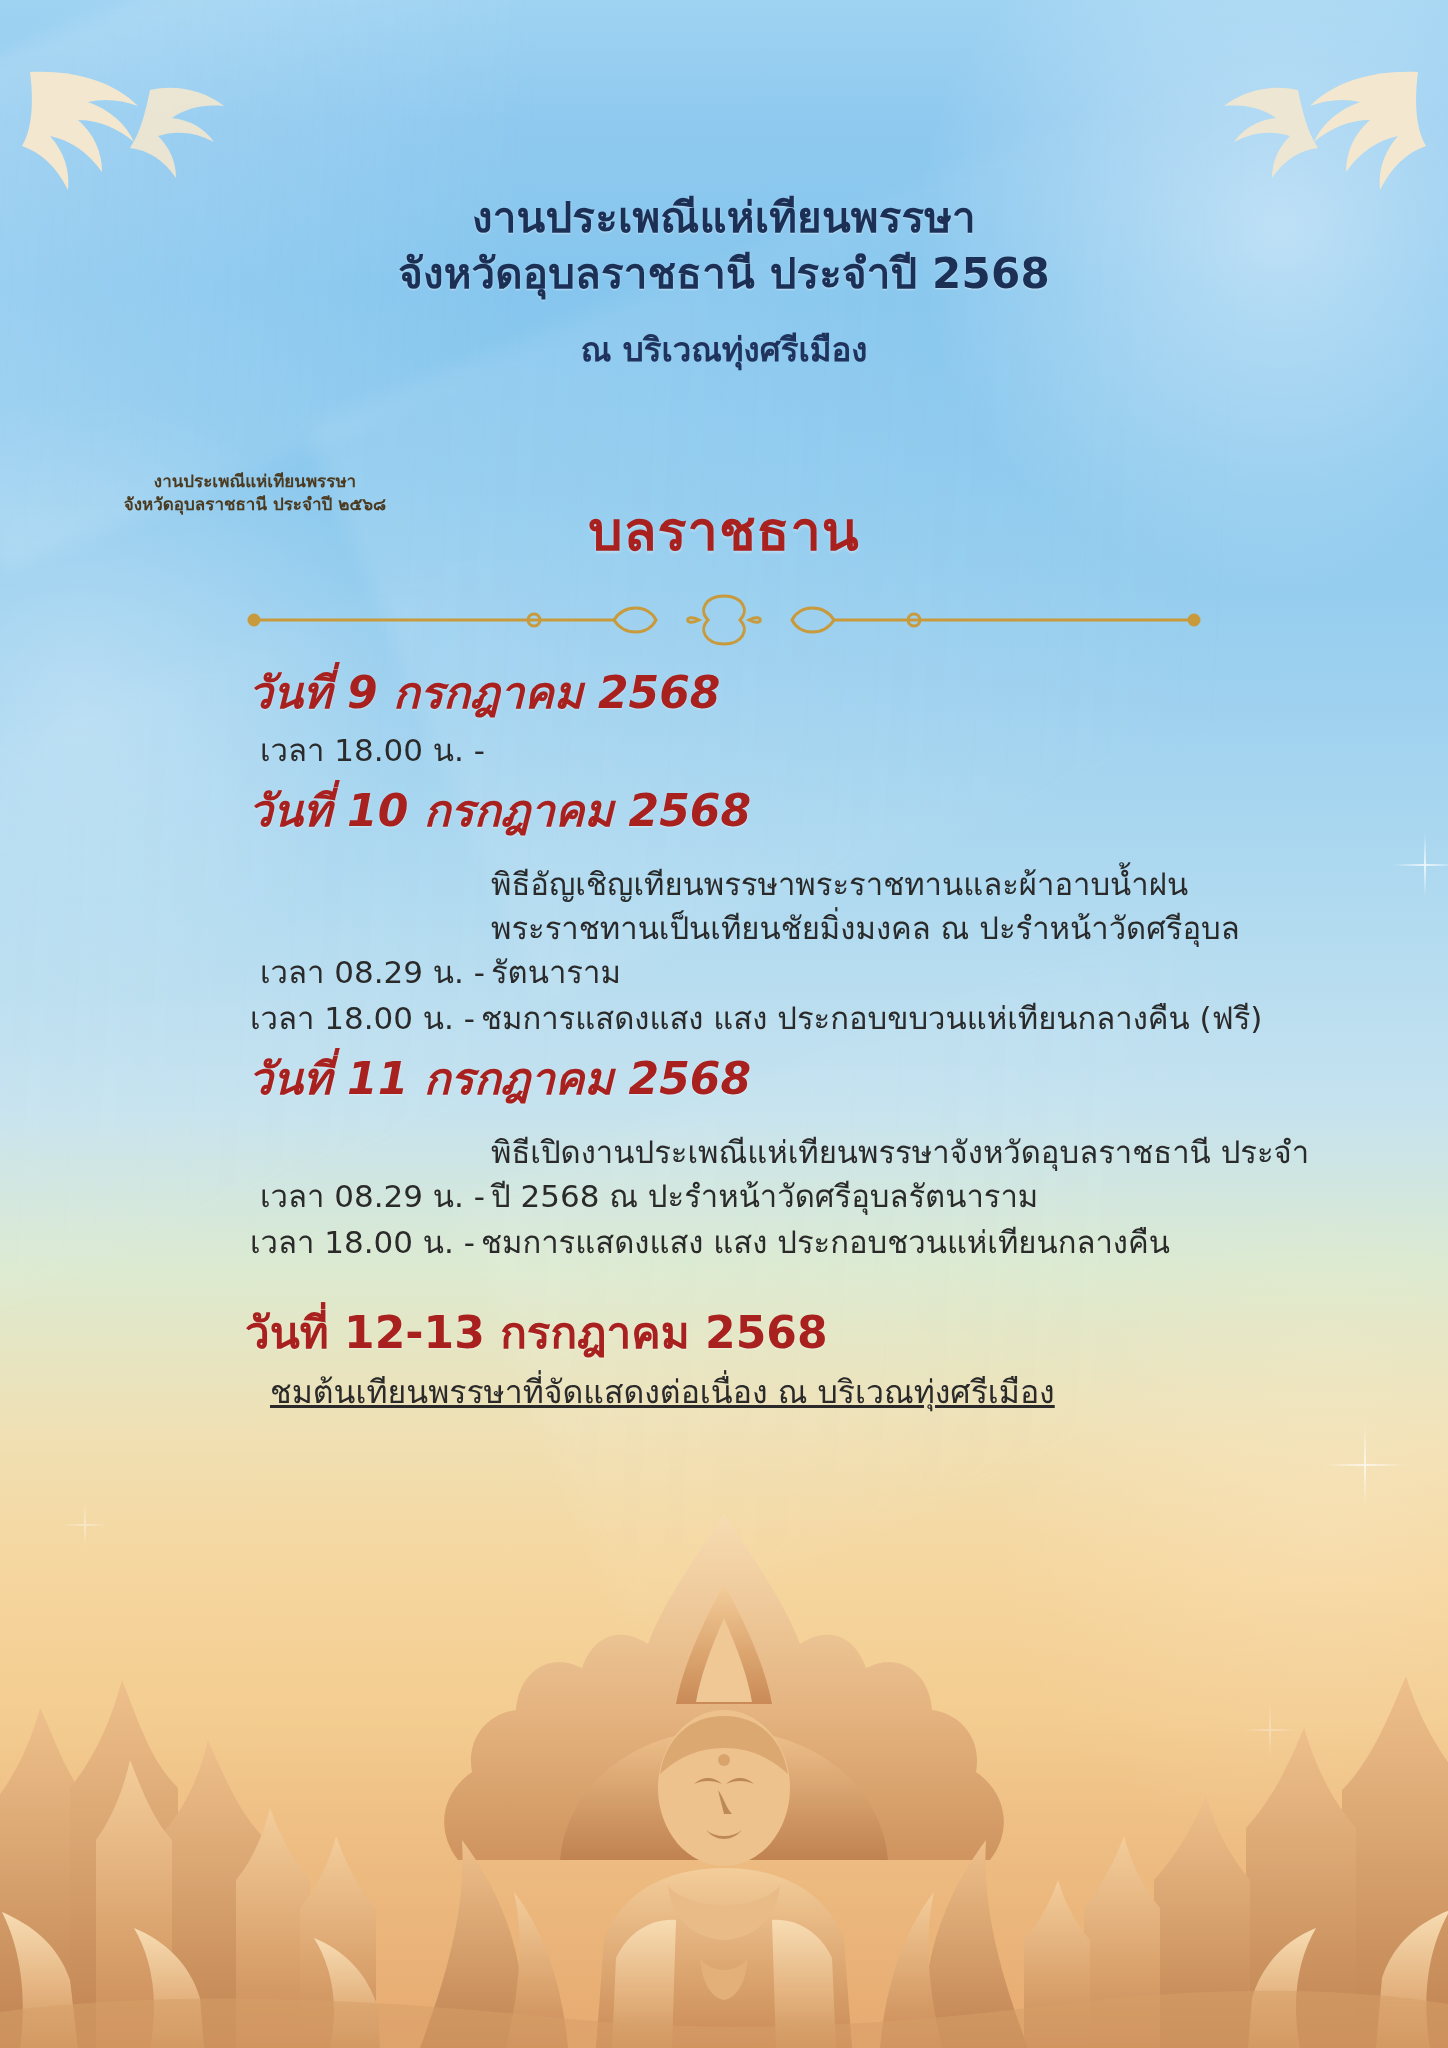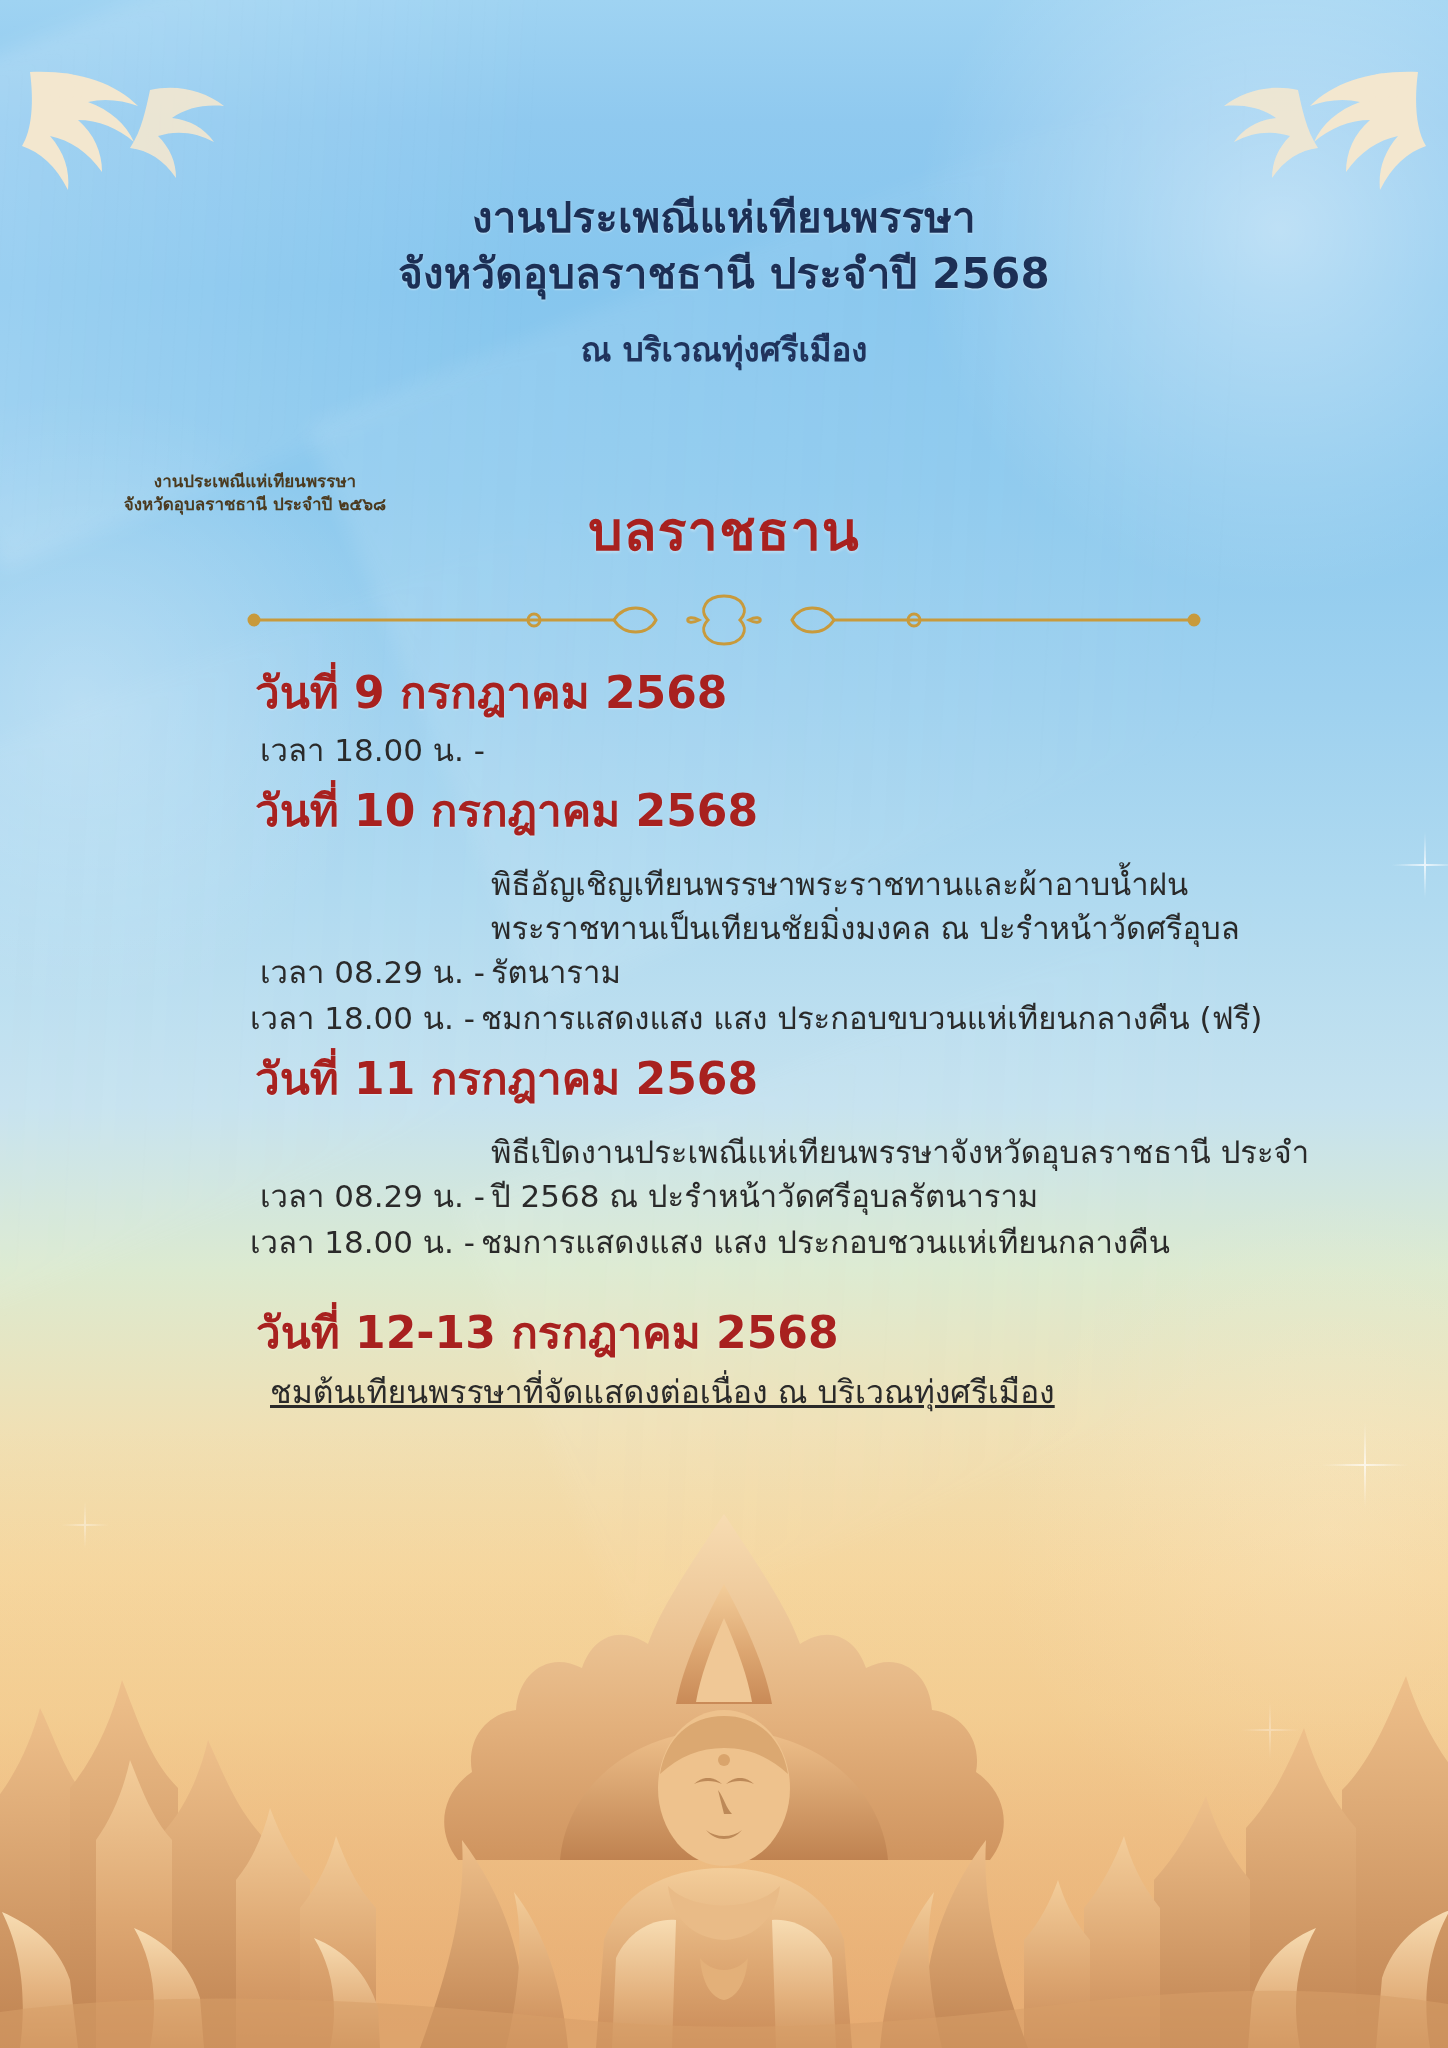--- a/index.html
+++ b/index.html
@@ -163,22 +163,22 @@
   }
   .day-block { margin-bottom: 6px; }
   .day-head {
     color: #a8211f;
     font-weight: bold;
     font-size: 44px;
     line-height: 1.5;
     margin-bottom: 2px;
     text-shadow: 0 1px 2px rgba(255,255,255,0.4);
   }
-  .day-head.indent-1 { margin-left: 15px; }
-  .day-head.indent-2 { margin-left: 16px; }
+  .day-head.indent-1 { margin-left: 8px; font-style: italic; }
+  .day-head.indent-2 { margin-left: 5px; }
 
   .entry {
     display: flex;
     align-items: flex-end;
     color: #2a2a2a;
     font-size: 31px;
     line-height: 1.42;
     margin-bottom: 2px;
   }
   .entry .time {

